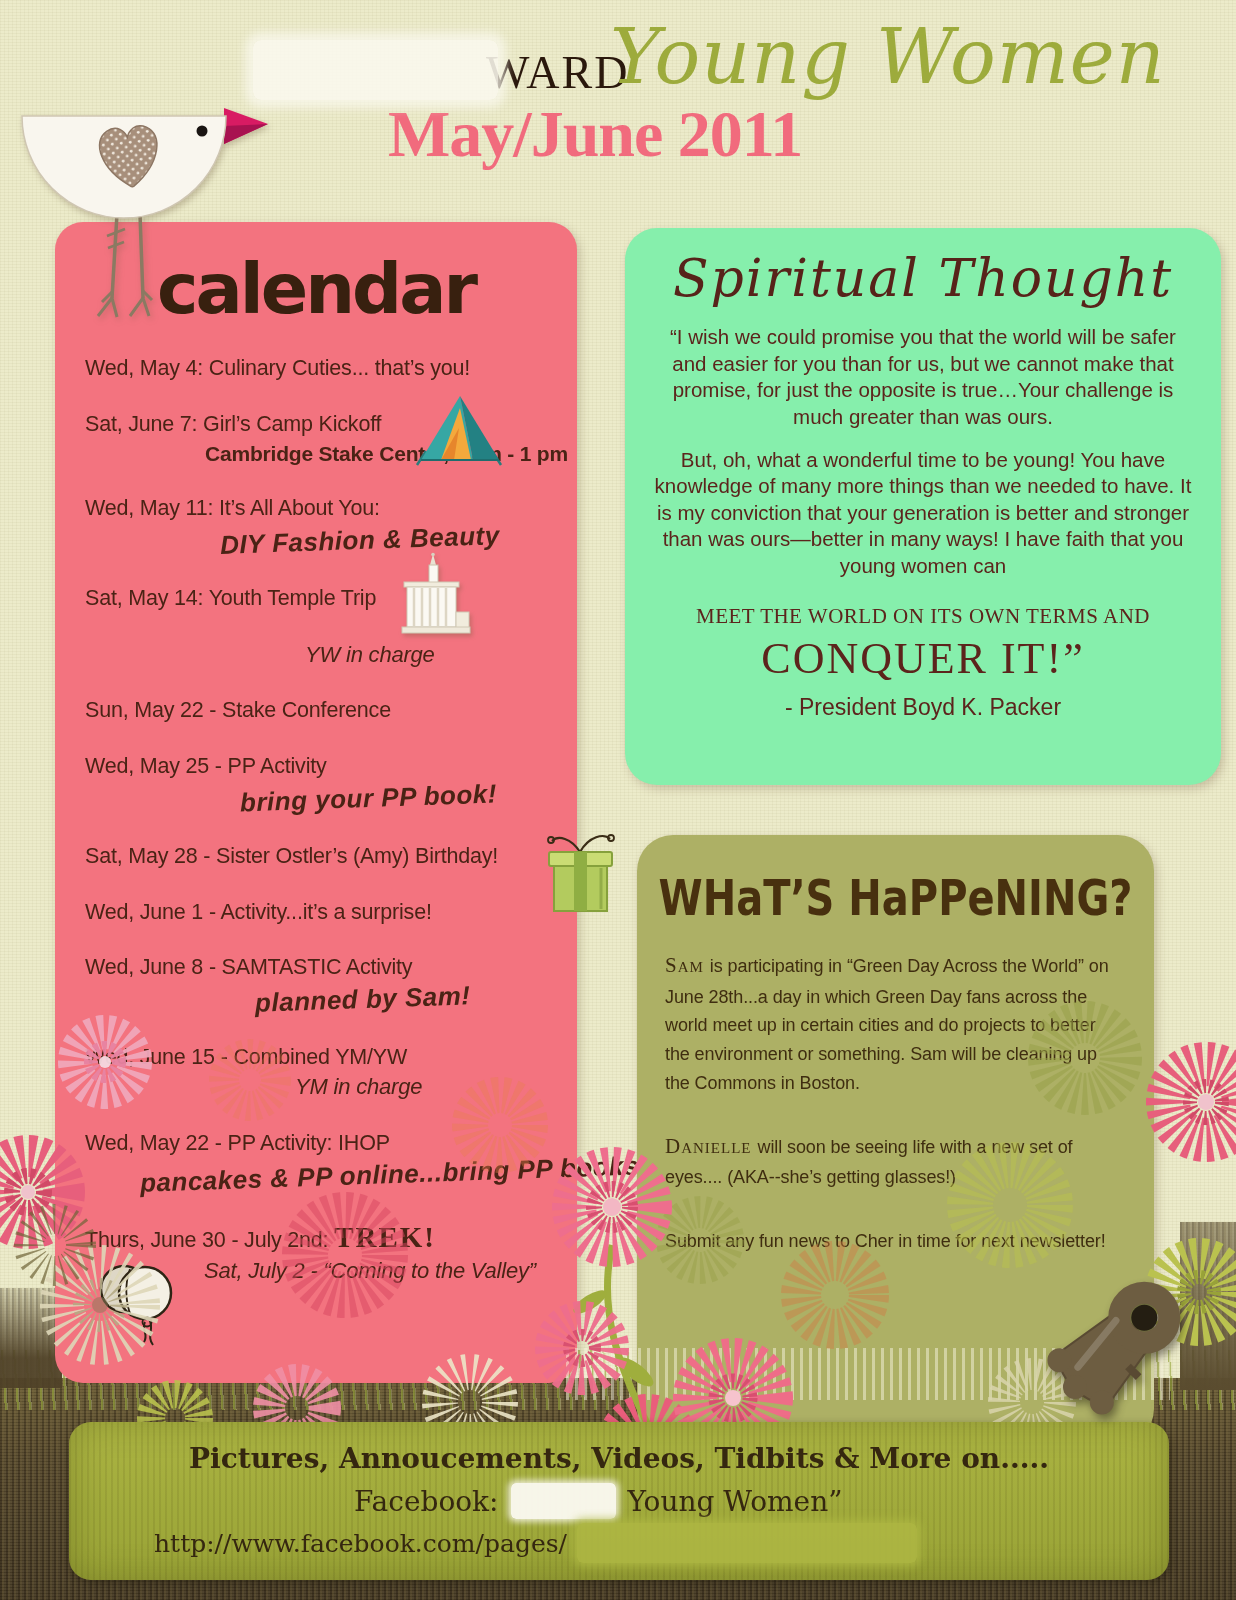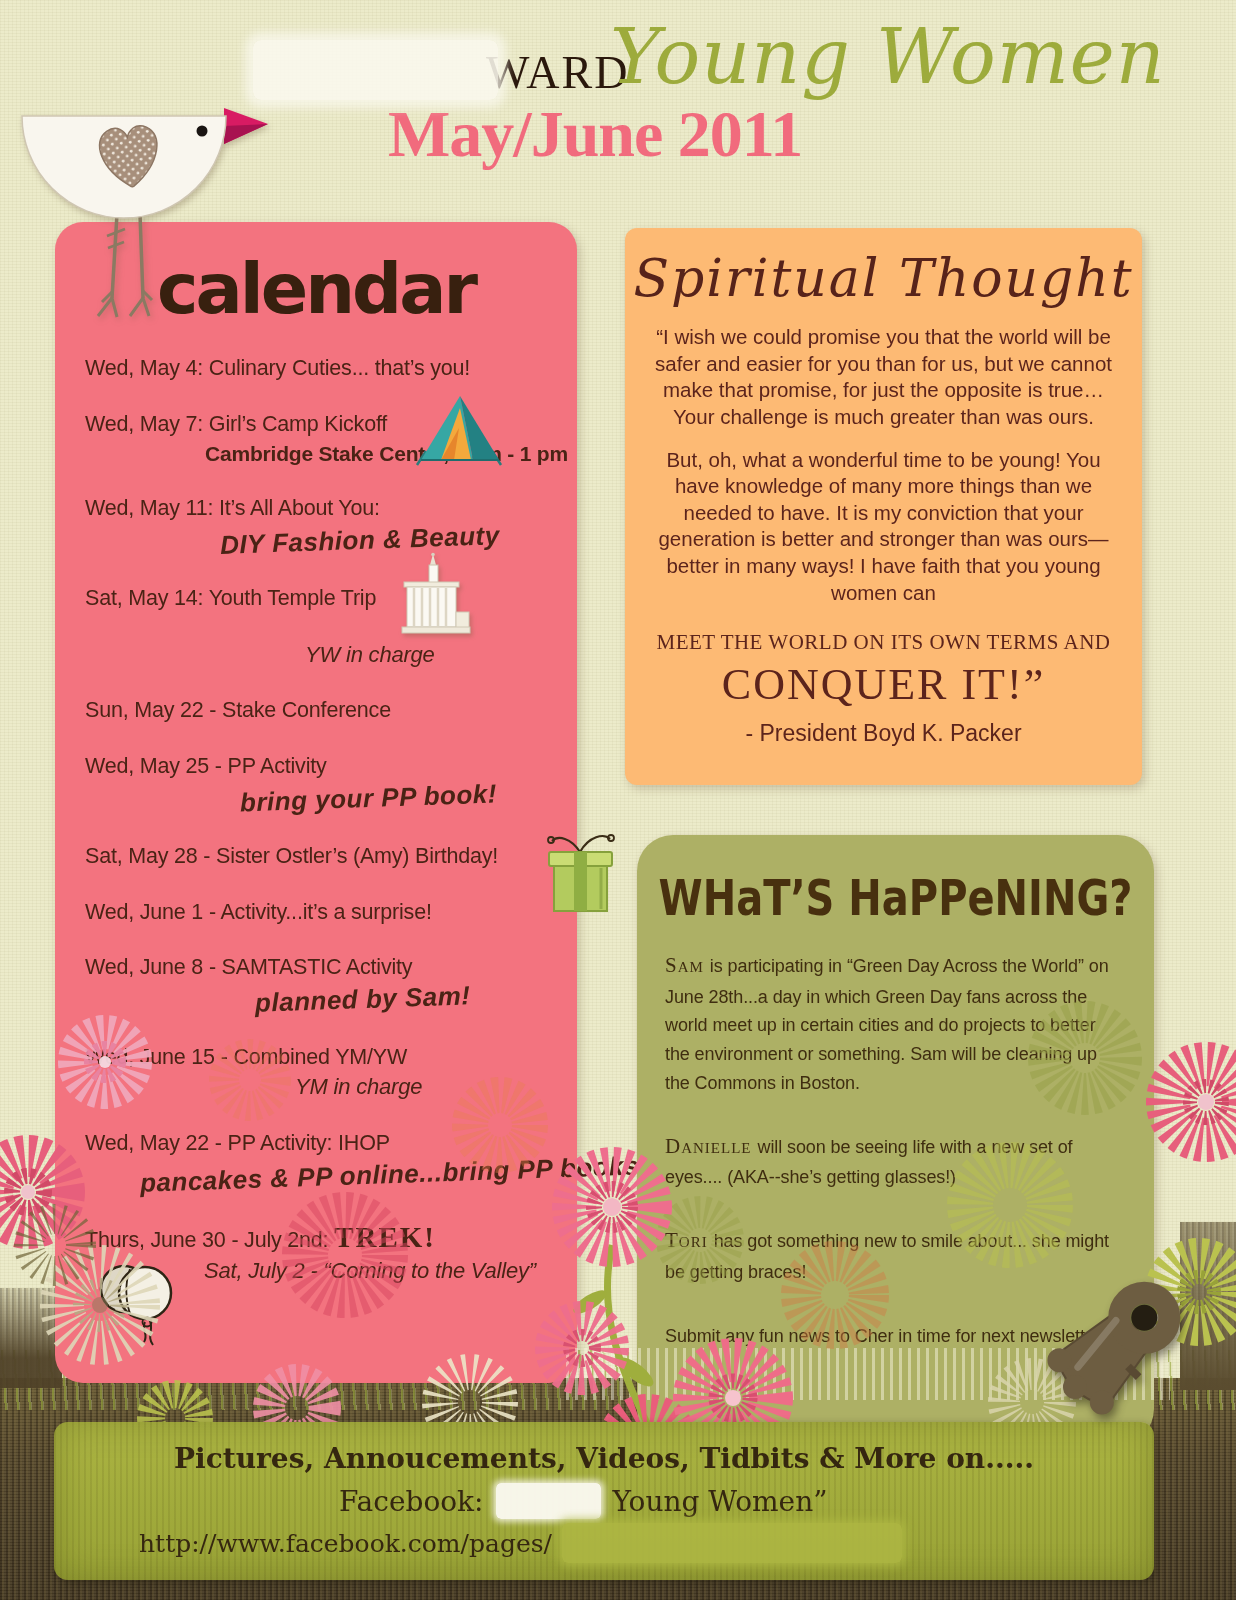--- a/index.html
+++ b/index.html
@@ -45,41 +45,41 @@
   .event{margin-bottom:30px;}
   .ev-main{white-space:nowrap;}
   .ev-sub{margin-top:3px;white-space:nowrap;}
   .sub-bold{font-weight:bold;font-size:21px;}
   .sub-hand{display:inline-block;font-style:italic;font-weight:bold;font-size:26px;letter-spacing:.5px;
     transform:rotate(-2deg);}
   .sub-italic{font-style:italic;font-size:22px;}
   .trek{font-family:"Liberation Serif",serif;font-weight:bold;font-size:29px;letter-spacing:2px;}
   .cal-icon{position:absolute;}
   
-  .card-spirit{left:625px;top:228px;width:517px;height:557px;background:#fdba74;border-radius:12px;
+  .card-spirit{left:625px;top:228px;width:596px;height:557px;background:#86efac;border-radius:32px;
     color:#5c241c;text-align:center;}
   .card-spirit h2{margin:20px 0 0;font-family:"DejaVu Serif",serif;font-style:italic;font-weight:normal;
     font-size:52px;letter-spacing:2px;color:#57231a;}
   .card-spirit p{margin:16px 26px 0;font-size:20.5px;line-height:1.3;}
   .sp-caps{margin:24px 8px 0;font-family:"Liberation Serif",serif;font-size:21px;letter-spacing:.5px;}
   .sp-conquer{margin:4px 0 0;font-family:"Liberation Serif",serif;font-size:44px;letter-spacing:2px;}
   .sp-attrib{margin-top:10px;font-size:23px;}
   
   .card-happen{left:637px;top:835px;width:517px;height:610px;background:#adb065;border-radius:36px;
     color:#3f2d10;}
   .card-happen h2{margin:34px 0 0;text-align:center;font-family:"DejaVu Sans",sans-serif;font-weight:bold;
     font-size:40px;letter-spacing:0;color:#48300f;transform:scaleY(1.25);transform-origin:top;}
   .h-items{padding:34px 30px 0 28px;font-size:18px;line-height:1.6;letter-spacing:-.1px;}
   .h-item{margin:0 0 32px;}
   .h-name{font-family:"Liberation Serif",serif;font-variant:small-caps;font-size:21px;letter-spacing:1px;
     margin-right:6px;}
   .h-name:empty{margin:0;}
   
-  .footer-panel{position:absolute;left:54px;top:1422px;width:1100px;height:158px;z-index:5;
-    border-radius:14px;color:#352710;font-family:"DejaVu Serif",serif;
+  .footer-panel{position:absolute;left:69px;top:1422px;width:1100px;height:158px;z-index:5;
+    border-radius:22px;color:#352710;font-family:"DejaVu Serif",serif;
     background:
       repeating-linear-gradient(90deg, rgba(60,50,10,.10) 0 2px, rgba(0,0,0,0) 2px 6px),
       linear-gradient(180deg,#abb442,#99a336);
     box-shadow:inset 0 0 34px rgba(60,60,10,.28), 2px 3px 8px rgba(30,25,10,.4);}
   .f-line1{margin-top:20px;text-align:center;font-size:28px;font-weight:bold;}
   .f-line2{margin-top:8px;padding-left:285px;font-size:28px;display:flex;align-items:center;gap:12px;}
   .redact-inline{width:105px;height:36px;background:rgba(252,250,242,.95);border-radius:5px;
     box-shadow:0 0 6px 3px rgba(252,250,242,.8);}
   .f-line3{margin-top:4px;padding-left:85px;font-size:25px;display:flex;align-items:center;}
   .redact-url{width:340px;height:40px;margin-left:10px;border-radius:6px;
@@ -123,21 +123,21 @@
     <circle cx="190" cy="45" r="5.5" fill="#1a1512"></circle>
   </svg>
 
   <section class="card card-cal">
     <h1>calendar</h1>
     <div class="events">
       <div class="event">
         <div class="ev-main">Wed, May 4: Culinary Cuties... that’s you!</div>
       </div>
       <div class="event">
-        <div class="ev-main">Wed, May 7: Girl’s Camp Kickoff</div>
+        <div class="ev-main">Sat, June 7: Girl’s Camp Kickoff</div>
         <div class="ev-sub sub-bold" style="margin-left:120px">Cambridge Stake Center, 9 am - 1 pm</div>
       </div>
       <div class="event">
         <div class="ev-main">Wed, May 11: It’s All About You:</div>
         <div class="ev-sub" style="margin-left:135px"><span class="sub-hand">DIY Fashion &amp; Beauty</span></div>
       </div>
       <div class="event">
         <div class="ev-main">Sat, May 14: Youth Temple Trip</div>
       </div>
       <div class="event">
@@ -217,21 +217,20 @@
     <div class="sp-caps">MEET THE WORLD ON ITS OWN TERMS AND</div>
     <div class="sp-conquer">CONQUER IT!”</div>
     <div class="sp-attrib">- President Boyd K. Packer</div>
   </section>
 
   <section class="card card-happen">
     <h2>WHaT’S HaPPeNING?</h2>
     <div class="h-items">
       <p class="h-item"><span class="h-name">Sam</span><span>is participating in “Green Day Across the World” on June 28th...a day in which Green Day fans across the world meet up in certain cities and do projects to better the environment or something. Sam will be cleaning up the Commons in Boston.</span></p>
       <p class="h-item"><span class="h-name">Danielle</span><span>will soon be seeing life with a new set of eyes.... (AKA--she’s getting glasses!)</span></p>
-      <p class="h-item"><span class="h-name">Tori</span><span>has got something new to smile about... she might be getting braces!</span></p>
       <p class="h-item"><span class="h-name"></span><span>Submit any fun news to Cher in time for next newsletter!</span></p>
     </div>
   </section>
 
   <svg class="decor" width="1236" height="1600" viewBox="0 0 1236 1600">
 
     <path d="M612,1245 C598,1310 618,1365 648,1425" stroke="#9fae3d" stroke-width="7" fill="none"></path>
     <ellipse cx="590" cy="1302" rx="19" ry="7" fill="#9fae3d" transform="rotate(-32 590 1302)"></ellipse>
     <ellipse cx="636" cy="1372" rx="21" ry="8" fill="#9fae3d" transform="rotate(38 636 1372)"></ellipse>
 

